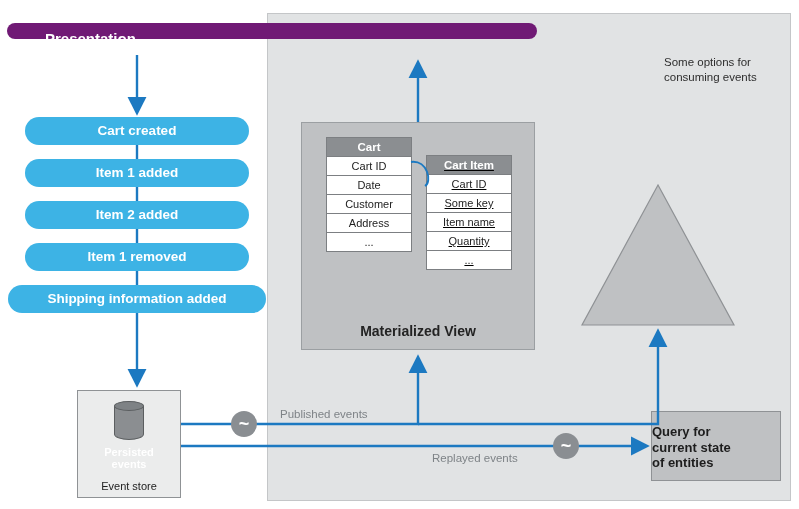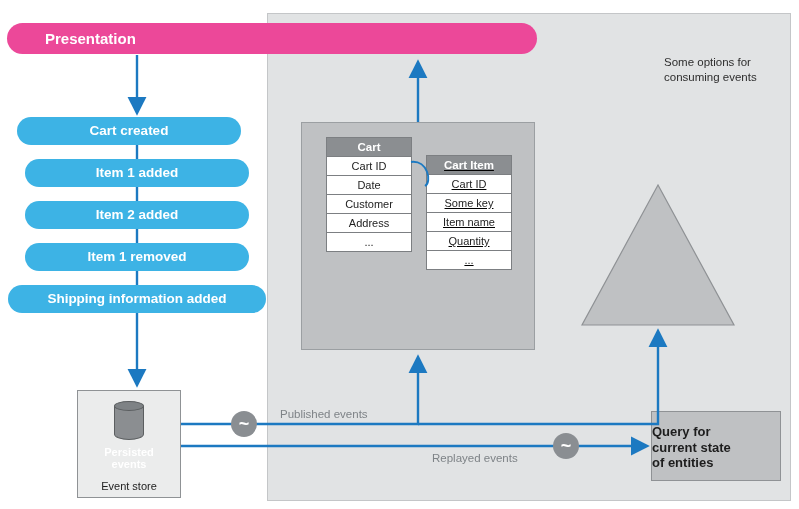--- a/index.html
+++ b/index.html
@@ -14,22 +14,22 @@
   .consumers-box {
     position: absolute;
     left: 267px; top: 13px;
     width: 524px; height: 488px;
     background: #e1e3e4;
     border: 1px solid #c4c6c8;
   }
   .presentation-bar {
     position: absolute;
     left: 7px; top: 23px;
-    width: 530px; height: 31px;
-    background: #ec4899;
+    width: 530px; height: 16px;
+    background: #701a75;
     border-radius: 16px;
     color: #fff;
     font-weight: 700;
     font-size: 15px;
     padding-left: 38px;
     line-height: 32px;
   }
   .event-pill {
     position: absolute;
     height: 28px;
@@ -119,21 +119,21 @@
 </style>
 </head>
 <body>
 
 <div class="consumers-box"></div>
 
 <div class="presentation-bar">
   <span>Presentation</span>
 </div>
 
-<div class="event-pill" style="left:17px; top:117px; width:224px;"><span>Cart created</span></div>
+<div class="event-pill" style="left:25px; top:117px; width:224px;"><span>Cart created</span></div>
 <div class="event-pill" style="left:25px; top:159px; width:224px;"><span>Item 1 added</span></div>
 <div class="event-pill" style="left:25px; top:201px; width:224px;"><span>Item 2 added</span></div>
 <div class="event-pill" style="left:25px; top:243px; width:224px;"><span>Item 1 removed</span></div>
 <div class="event-pill" style="left:8px;  top:285px; width:258px;"><span>Shipping information added</span></div>
 
 <div class="mat-view-box">
   <div class="mini-table" style="left:24px; top:14px;">
     <div class="th">Cart</div>
     <div class="td">Cart ID</div>
     <div class="td">Date</div>
@@ -142,20 +142,21 @@
     <div class="td">...</div>
   </div>
   <div class="mini-table" style="left:124px; top:32px;text-decoration:underline;">
     <div class="th">Cart Item</div>
     <div class="td">Cart ID</div>
     <div class="td">Some key</div>
     <div class="td">Item name</div>
     <div class="td">Quantity</div>
     <div class="td">...</div>
   </div>
+  <div class="mat-view-title">Materialized View</div>
 </div>
 
 <div class="event-store-box">
   <div class="cyl">
     <div class="cyl-body"></div>
     <div class="cyl-top"></div>
   </div>
   <div class="persisted-label">
     <span>Persisted</span>
     <span>events</span>

